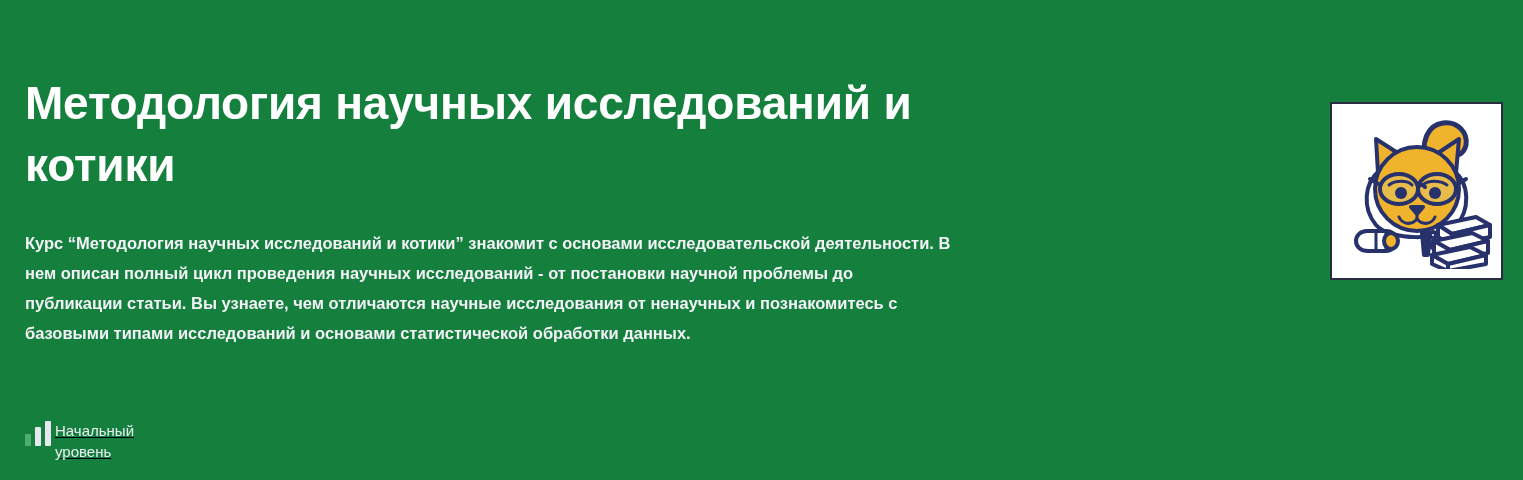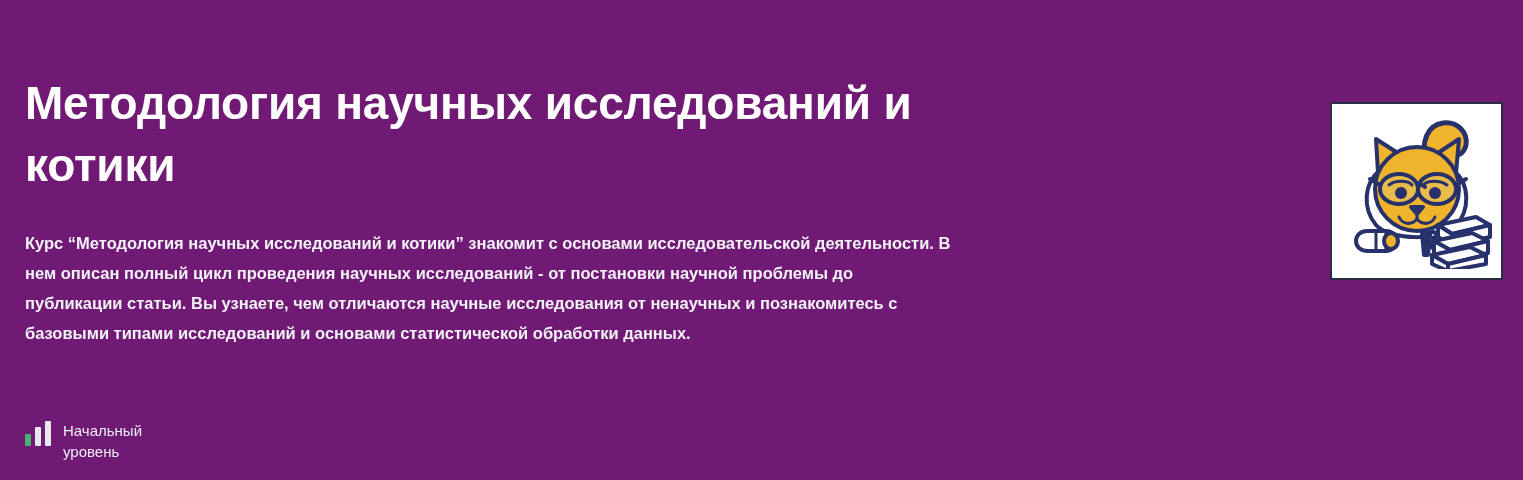--- a/index.html
+++ b/index.html
@@ -7,21 +7,21 @@
   html, body {
     width:1523px; height:480px;
     background:#2a2c44;
     overflow:hidden;
     font-family:"Liberation Sans", sans-serif;
     -webkit-font-smoothing:antialiased;
   }
   .hero {
     position:relative;
     width:1523px; height:480px;
-    background:#701a75;
+    background:#15803d;
   }
   .hero-inner {
     position:absolute;
     left:25px; top:0;
     width:1000px; height:480px;
   }
   .course-title {
     position:absolute;
     left:0; top:72px;
     width:960px;
@@ -38,21 +38,22 @@
     font-size:16.5px;
     font-weight:bold;
     line-height:30px;
     color:#f2f2f7;
   }
   .level-badge {
     position:absolute;
     left:0; top:420px;
     display:flex;
     align-items:flex-start;
-    gap:12px;
+    gap:4px;
+    text-decoration:underline;
   }
   .level-icon {
     display:flex;
     align-items:flex-end;
     gap:4px;
     height:26px;
     padding-top:6px;
   }
   .level-icon .bar { width:6px; border-radius:1px; display:block; }
   .level-icon .bar-1 { height:12px; background:#4caf72; }

